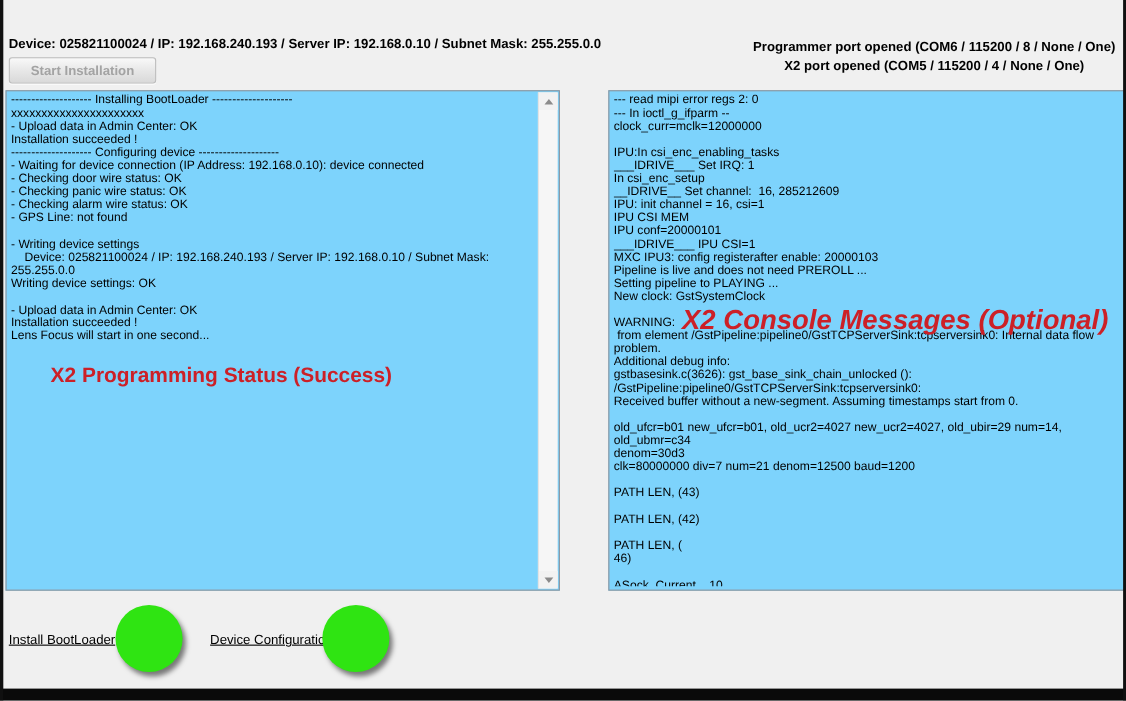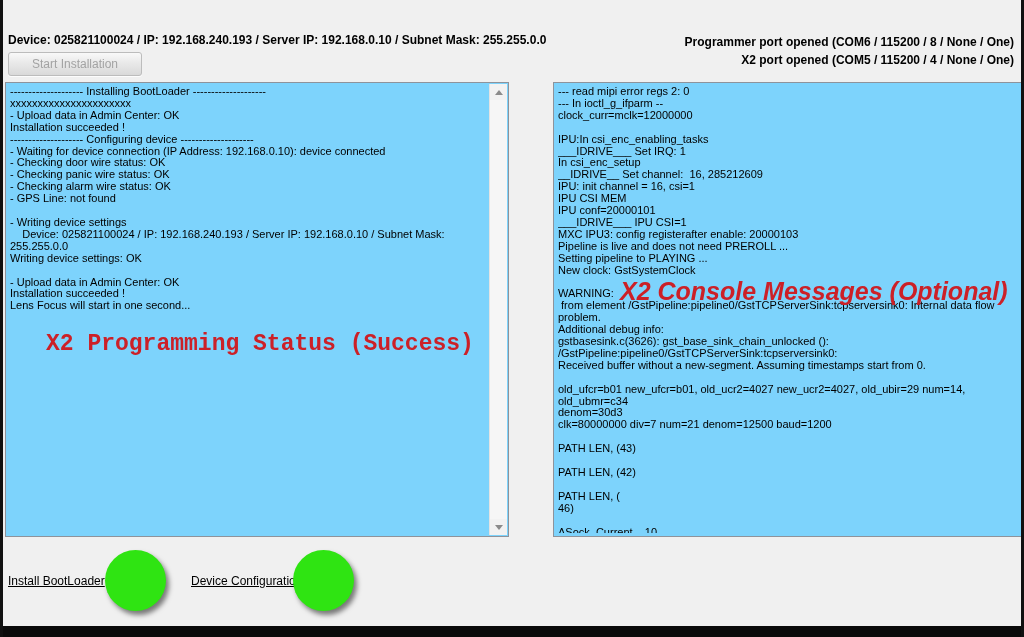--- a/index.html
+++ b/index.html
@@ -12,33 +12,33 @@
   .titlebar{position:absolute;left:0;top:0;right:0;height:24px;background:linear-gradient(#4a4a4a,#262626 40%,#1b1b1b);display:flex;align-items:center;z-index:60;}
   .app-icon{width:16px;height:16px;margin:0 6px 0 5px;background:#f3eeec;border-radius:3px;position:relative;flex:0 0 auto;}
   .app-icon::after{content:"";position:absolute;left:2px;top:2px;width:8px;height:8px;border:2px solid #8f1620;border-radius:50%;}
   .app-icon::before{content:"";position:absolute;left:6px;top:6px;width:4px;height:4px;background:#c0232e;border-radius:50%;z-index:1;}
   .titlebar .title{color:#e4e4e4;font-size:12px;letter-spacing:.2px;}
   .win-controls{margin-left:auto;display:flex;align-items:center;gap:14px;padding-right:14px;}
   .win-controls span{color:#c9c9c9;font-size:12px;font-weight:bold;line-height:12px;cursor:default;}
 
   
   .hdr-left{position:absolute;left:8px;top:33px;font-size:12px;font-weight:bold;color:#000;}
-  .hdr-right{position:absolute;right:10px;top:33px;text-align:right;font-size:12px;font-weight:bold;color:#000;line-height:18px;}
+  .hdr-right{position:absolute;right:10px;top:33px;text-align:center;font-size:12px;font-weight:bold;color:#000;line-height:18px;}
 
   
-  .start-btn{position:absolute;left:8px;top:52px;width:134px;height:24px;background:linear-gradient(#f9f9f9,#e9e9e9 45%,#d9d9d9);border:1px solid #bcbcbc;border-radius:3px;font-family:"Liberation Sans",sans-serif;font-size:12px;font-weight:normal;color:#a3a3a3;box-shadow:0 1px 0 rgba(255,255,255,.8);}
+  .start-btn{position:absolute;left:8px;top:52px;width:134px;height:24px;background:linear-gradient(#f9f9f9,#e9e9e9 45%,#d9d9d9);border:1px solid #bcbcbc;border-radius:3px;font-family:"Liberation Sans",sans-serif;font-size:12px;font-weight:bold;color:#a3a3a3;box-shadow:0 1px 0 rgba(255,255,255,.8);}
 
   
   .panel{position:absolute;top:82px;width:504px;height:455px;background:#7dd3fc;border:1px solid #8e939b;box-sizing:border-box;}
   .panel.left{left:5px;}
   .panel.right{left:514px;margin-left:39px;}
   .log{position:absolute;left:4px;top:3px;right:21px;bottom:3px;font-size:11px;line-height:11.9px;color:#000;white-space:pre-wrap;overflow:hidden;}
   .log-line{min-height:11.9px;}
   .annotation{position:absolute;font-weight:bold;white-space:nowrap;}
-  .annot-left{left:40px;top:248px;font-size:23px;font-family:Liberation Mono, monospace;}
+  .annot-left{left:40px;top:248px;font-size:19px;}
   .annot-right{left:66px;top:194px;font-size:25px;font-style:italic;}
 
   
   .vscroll{position:absolute;top:1px;bottom:1px;right:1px;width:17px;background:#f6f6f6;border-left:1px solid #e3e3e3;}
   .scroll-btn{position:absolute;left:0;right:0;height:16px;background:#f2f2f2;display:flex;align-items:center;justify-content:center;}
   .scroll-btn.up{top:0;}
   .scroll-btn.down{bottom:0;}
   .tri-up{width:0;height:0;border-left:4px solid transparent;border-right:4px solid transparent;border-bottom:5px solid #8b8b8b;}
   .tri-down{width:0;height:0;border-left:4px solid transparent;border-right:4px solid transparent;border-top:5px solid #8b8b8b;}
   .scroll-thumb{position:absolute;left:1px;right:1px;bottom:19px;height:18px;background:linear-gradient(#fdfdfd,#e4e4e4);border:1px solid #9b9b9b;border-radius:2px;}

